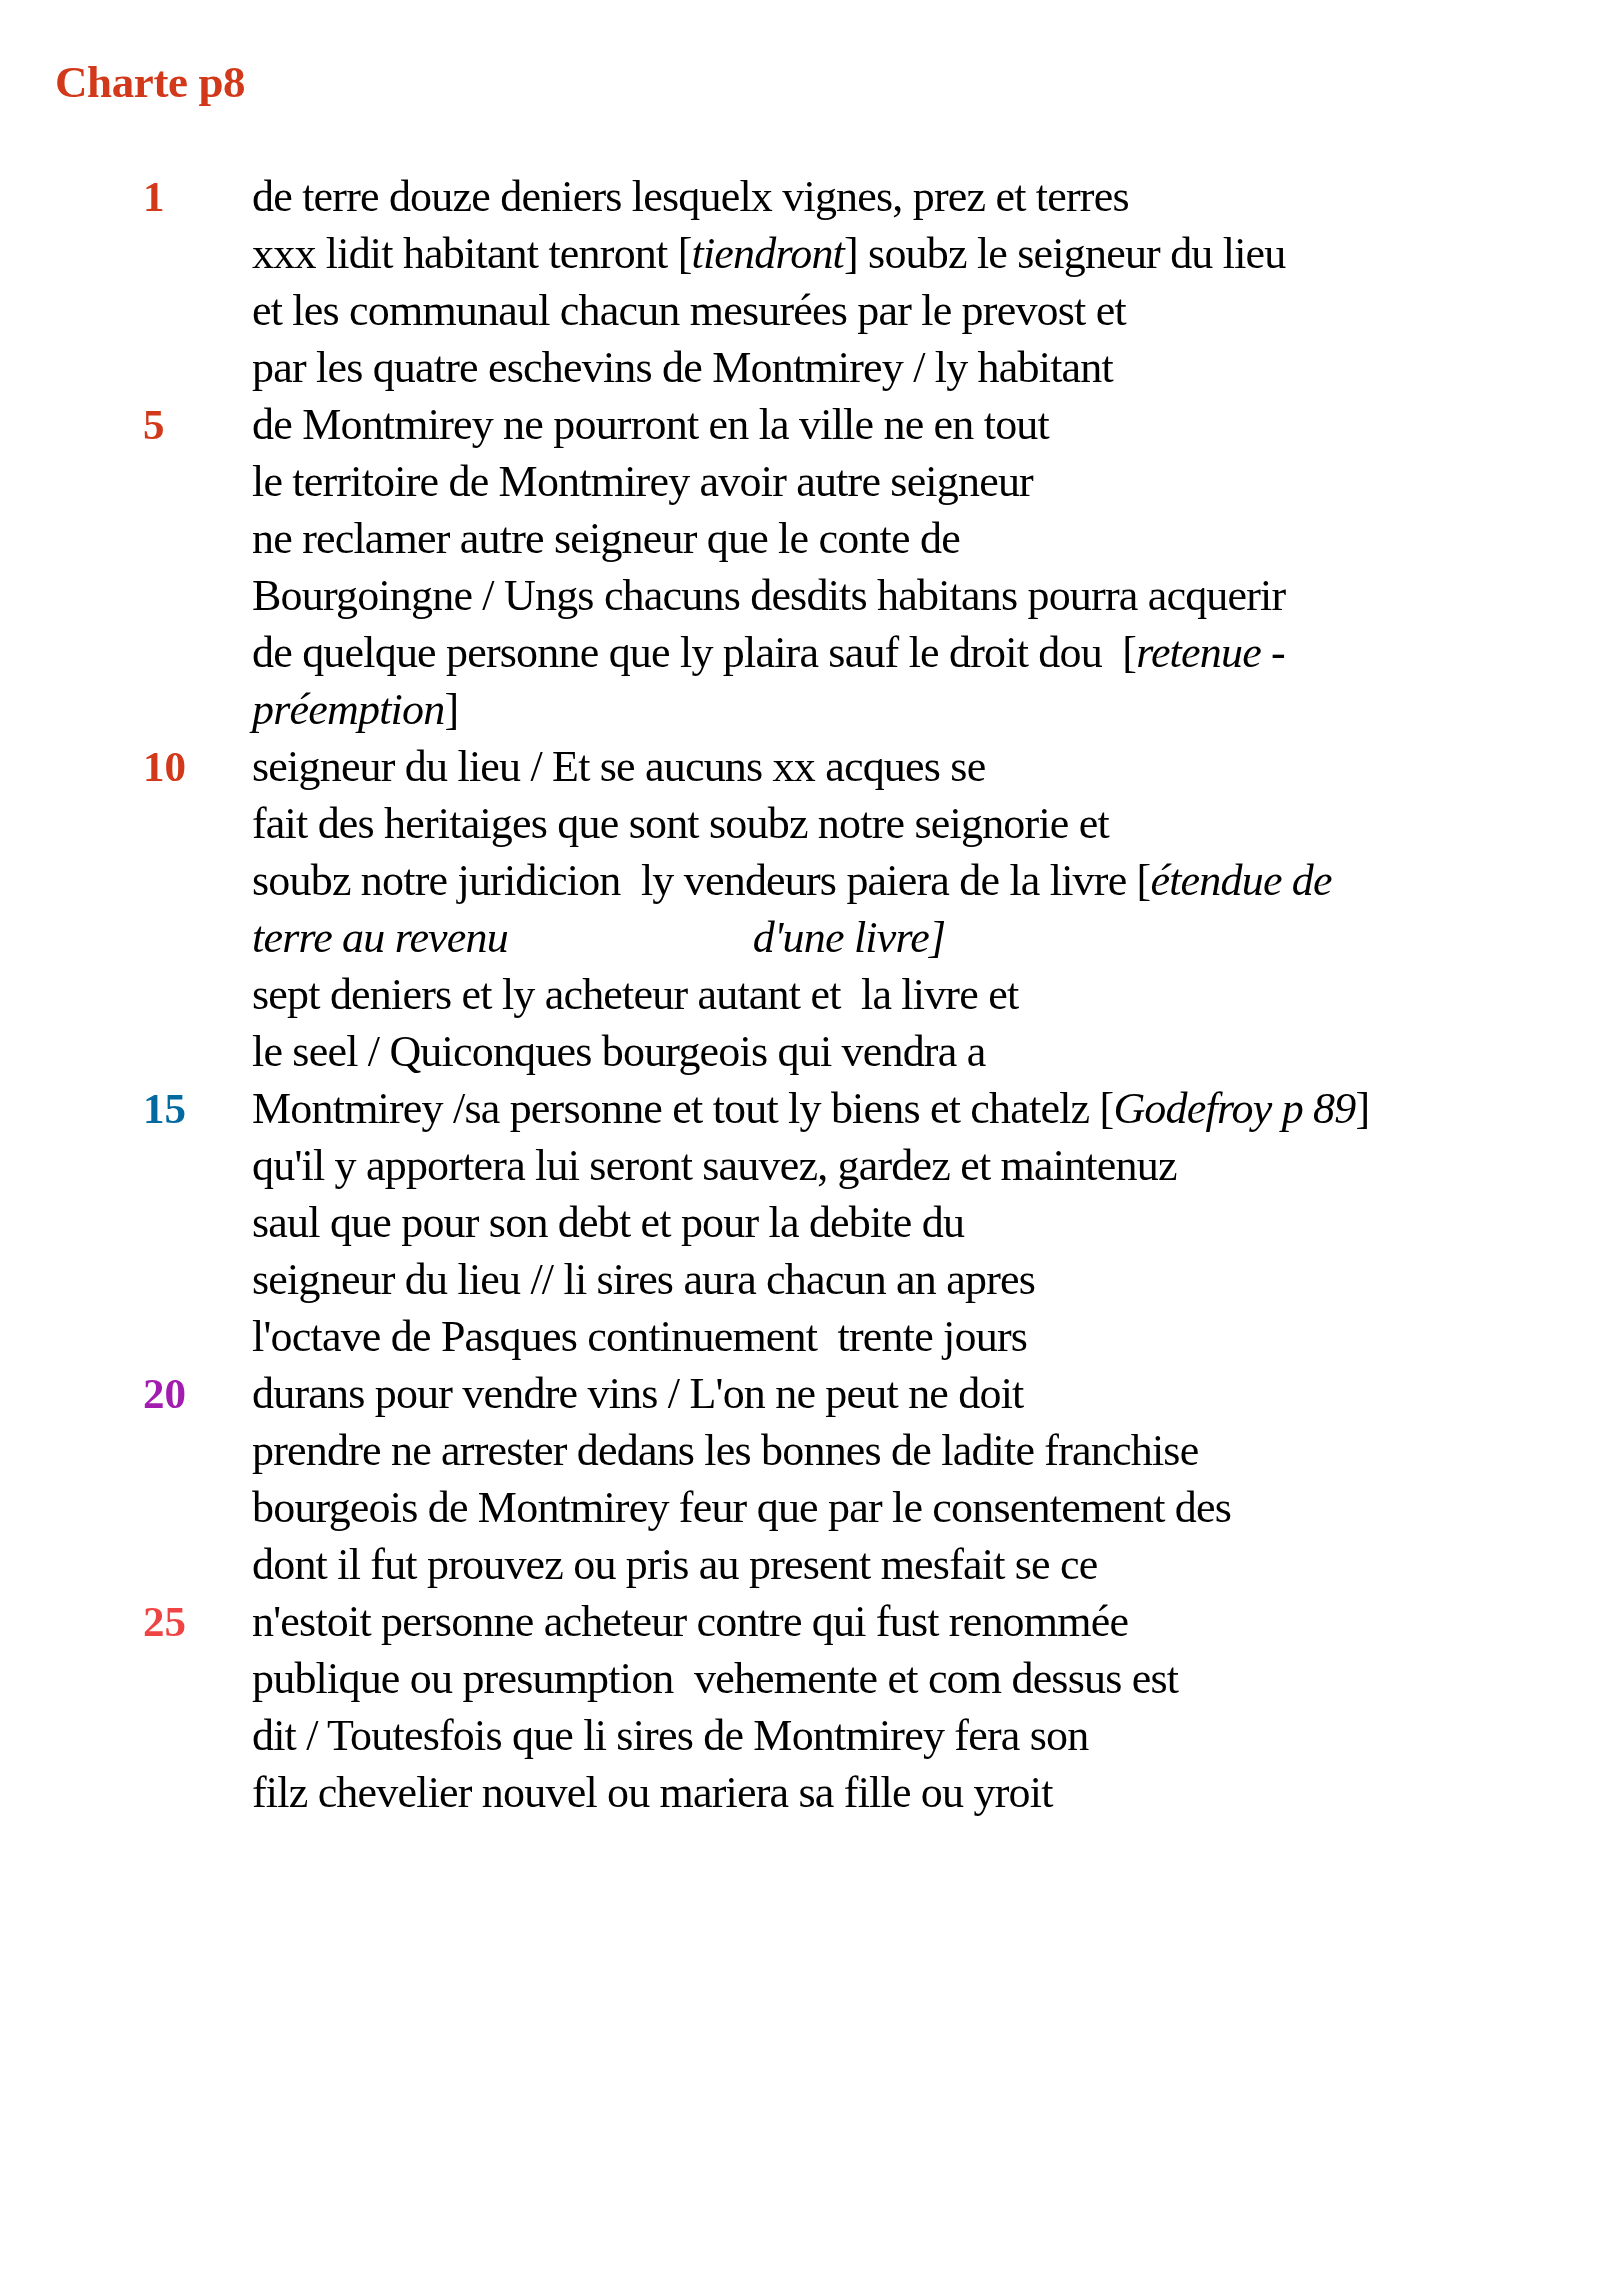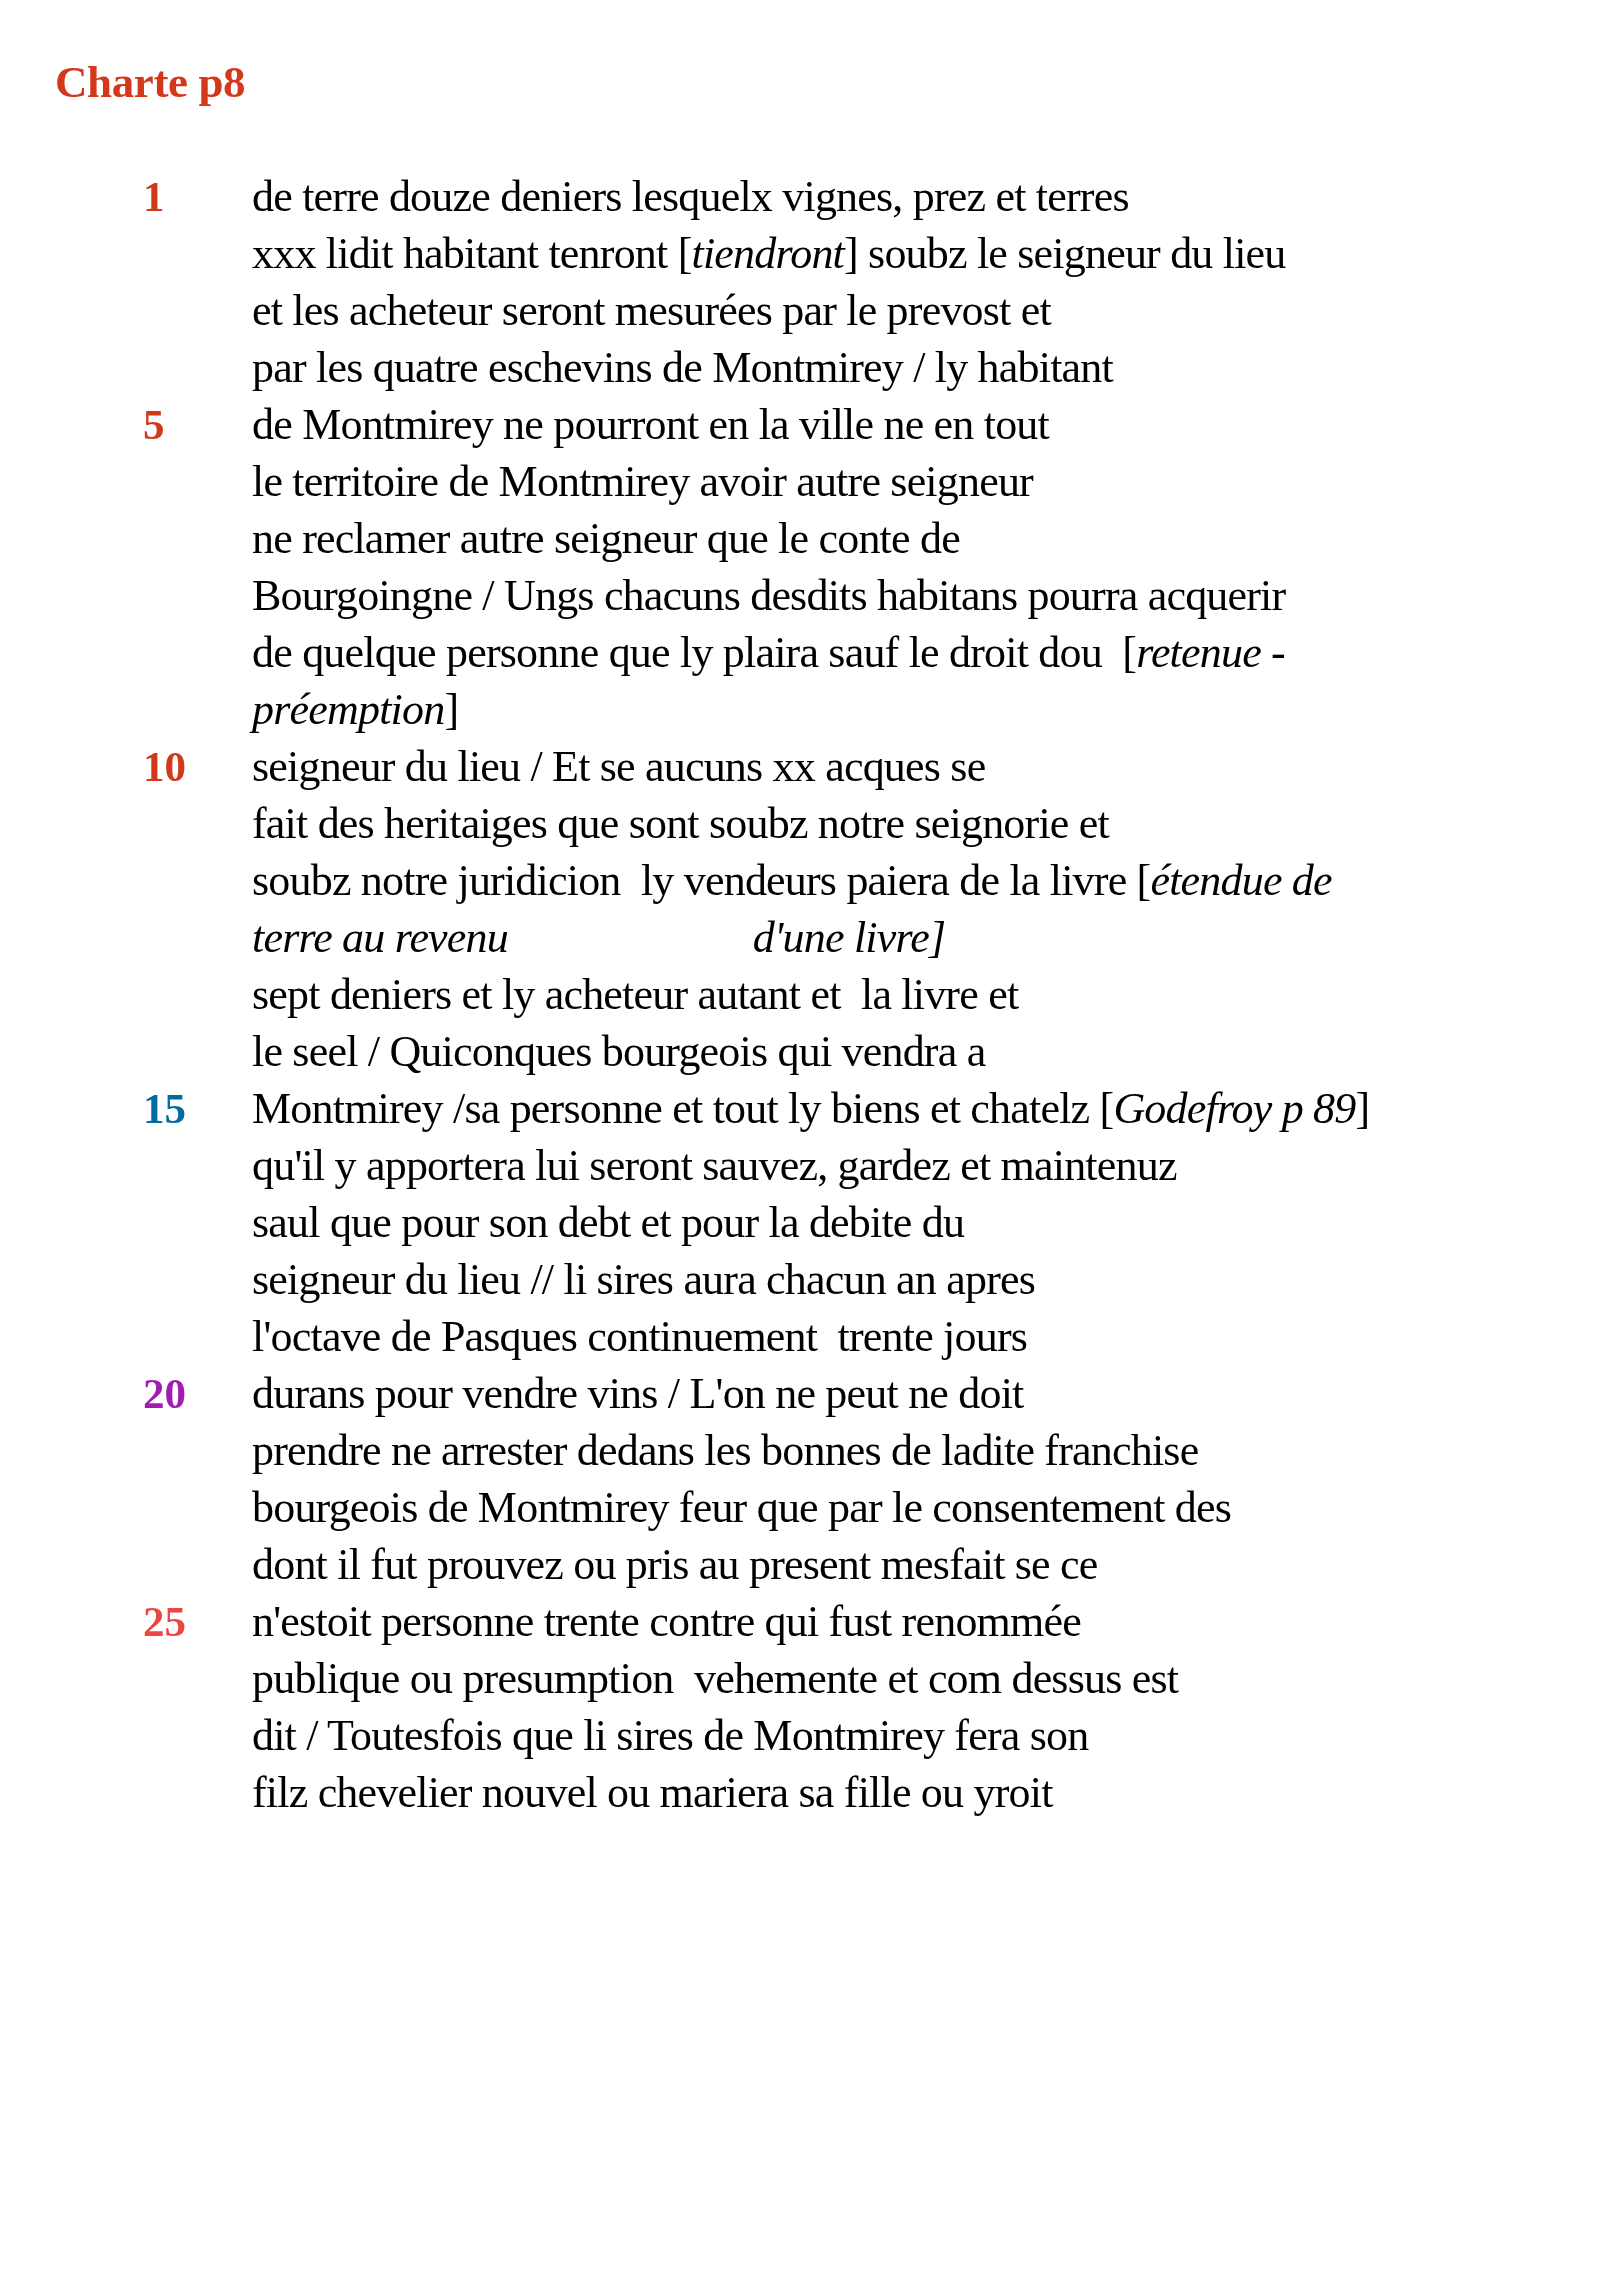--- a/index.html
+++ b/index.html
@@ -60,21 +60,21 @@
     }
   </style>
 </head>
 <body>
 
 <h1 class="doc-title" style="color: rgb(210, 56, 26);">Charte p8</h1>
 
 <div class="transcript" id="transcript">
     <div class="line"><span class="line-number" style="color: rgb(210, 56, 26);">1</span><span class="line-text"><span>de terre douze deniers lesquelx vignes, prez et terres</span></span></div>
     <div class="line"><span class="line-number" style="color: rgb(210, 56, 26);"></span><span class="line-text"><span>xxx lidit habitant tenront [</span><em>tiendront</em><span>] soubz le seigneur du lieu</span></span></div>
-    <div class="line"><span class="line-number" style="color: rgb(210, 56, 26);"></span><span class="line-text"><span>et les acheteur seront mesurées par le prevost et</span></span></div>
+    <div class="line"><span class="line-number" style="color: rgb(210, 56, 26);"></span><span class="line-text"><span>et les communaul chacun mesurées par le prevost et</span></span></div>
     <div class="line"><span class="line-number" style="color: rgb(210, 56, 26);"></span><span class="line-text"><span>par les quatre eschevins de Montmirey / ly habitant</span></span></div>
     <div class="line"><span class="line-number" style="color: rgb(210, 56, 26);">5</span><span class="line-text"><span>de Montmirey ne pourront en la ville ne en tout</span></span></div>
     <div class="line"><span class="line-number" style="color: rgb(210, 56, 26);"></span><span class="line-text"><span>le territoire de Montmirey avoir autre seigneur</span></span></div>
     <div class="line"><span class="line-number" style="color: rgb(210, 56, 26);"></span><span class="line-text"><span>ne reclamer autre seigneur que le conte de</span></span></div>
     <div class="line"><span class="line-number" style="color: rgb(210, 56, 26);"></span><span class="line-text"><span>Bourgoingne / Ungs chacuns desdits habitans pourra acquerir</span></span></div>
     <div class="line"><span class="line-number" style="color: rgb(210, 56, 26);"></span><span class="line-text"><span>de quelque personne que ly plaira sauf le droit dou  [</span><em>retenue</em><span> -</span></span></div>
     <div class="line"><span class="line-number" style="color: rgb(210, 56, 26);"></span><span class="line-text"><em>préemption</em><span>]</span></span></div>
     <div class="line"><span class="line-number" style="color: rgb(210, 56, 26);">10</span><span class="line-text"><span>seigneur du lieu / Et se aucuns xx acques se</span></span></div>
     <div class="line"><span class="line-number" style="color: rgb(210, 56, 26);"></span><span class="line-text"><span>fait des heritaiges que sont soubz notre seignorie et</span></span></div>
     <div class="line"><span class="line-number" style="color: rgb(210, 56, 26);"></span><span class="line-text"><span>soubz notre juridicion  ly vendeurs paiera de la livre [</span><em>étendue de</em></span></div>
@@ -83,18 +83,18 @@
     <div class="line"><span class="line-number" style="color: rgb(210, 56, 26);"></span><span class="line-text"><span>le seel / Quiconques bourgeois qui vendra a</span></span></div>
     <div class="line"><span class="line-number" style="color: #0369a1;">15</span><span class="line-text"><span>Montmirey /sa personne et tout ly biens et chatelz [</span><em>Godefroy p 89</em><span>]</span></span></div>
     <div class="line"><span class="line-number" style="color: rgb(210, 56, 26);"></span><span class="line-text"><span>qu'il y apportera lui seront sauvez, gardez et maintenuz</span></span></div>
     <div class="line"><span class="line-number" style="color: rgb(210, 56, 26);"></span><span class="line-text"><span>saul que pour son debt et pour la debite du</span></span></div>
     <div class="line"><span class="line-number" style="color: rgb(210, 56, 26);"></span><span class="line-text"><span>seigneur du lieu // li sires aura chacun an apres</span></span></div>
     <div class="line"><span class="line-number" style="color: rgb(210, 56, 26);"></span><span class="line-text"><span>l'octave de Pasques continuement  trente jours</span></span></div>
     <div class="line"><span class="line-number" style="color: #a21caf;">20</span><span class="line-text"><span>durans pour vendre vins / L'on ne peut ne doit</span></span></div>
     <div class="line"><span class="line-number" style="color: rgb(210, 56, 26);"></span><span class="line-text"><span>prendre ne arrester dedans les bonnes de ladite franchise</span></span></div>
     <div class="line"><span class="line-number" style="color: rgb(210, 56, 26);"></span><span class="line-text"><span>bourgeois de Montmirey feur que par le consentement des</span></span></div>
     <div class="line"><span class="line-number" style="color: rgb(210, 56, 26);"></span><span class="line-text"><span>dont il fut prouvez ou pris au present mesfait se ce</span></span></div>
-    <div class="line"><span class="line-number" style="color: #ef4444;">25</span><span class="line-text"><span>n'estoit personne trente contre qui fust renommée</span></span></div>
+    <div class="line"><span class="line-number" style="color: #ef4444;">25</span><span class="line-text"><span>n'estoit personne acheteur contre qui fust renommée</span></span></div>
     <div class="line"><span class="line-number" style="color: rgb(210, 56, 26);"></span><span class="line-text"><span>publique ou presumption  vehemente et com dessus est</span></span></div>
     <div class="line"><span class="line-number" style="color: rgb(210, 56, 26);"></span><span class="line-text"><span>dit / Toutesfois que li sires de Montmirey fera son</span></span></div>
     <div class="line"><span class="line-number" style="color: rgb(210, 56, 26);"></span><span class="line-text"><span>filz chevelier nouvel ou mariera sa fille ou yroit</span></span></div>
   </div>
 
 
 </body></html>

